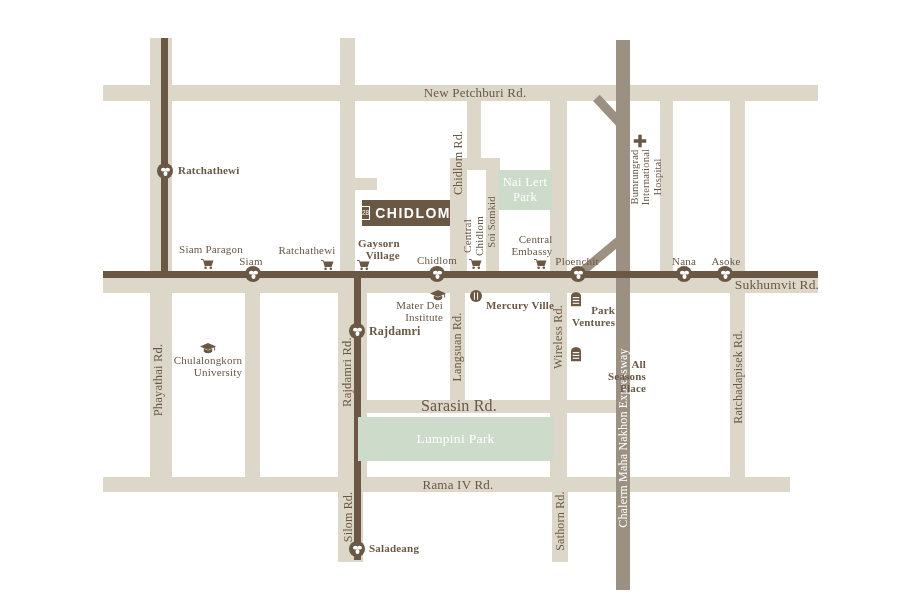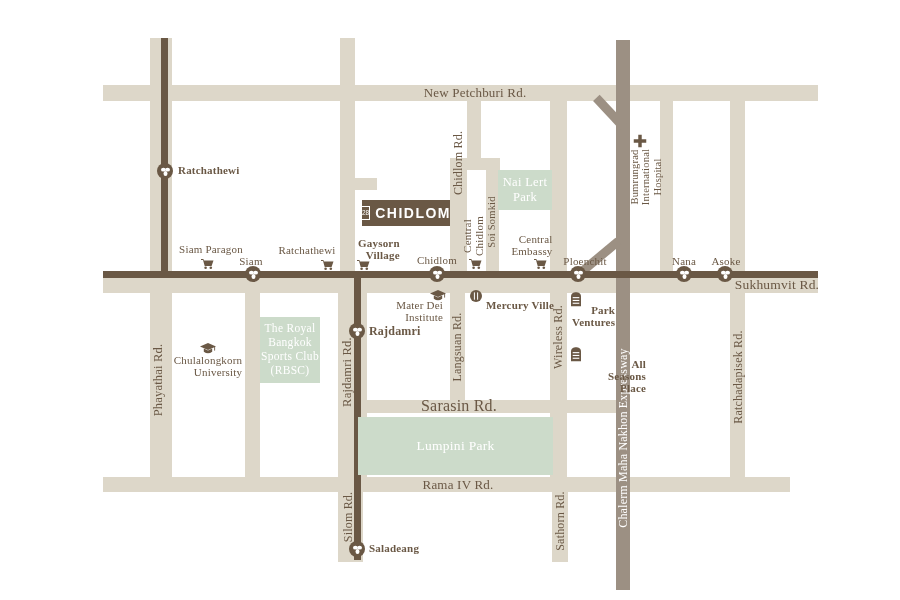--- a/index.html
+++ b/index.html
@@ -59,46 +59,42 @@
     <div class="shape road" style="left: 660px; top: 101px; width: 13px; height: 176px;"></div>
     <div class="shape road" style="left: 730px; top: 101px; width: 15px; height: 376px;"></div>
     <div class="shape exp" style="left: 616px; top: 40px; width: 14px; height: 550px;"></div>
     <div class="shape exp" style="left: 590px; top: 108px; width: 40px; height: 9px; transform: rotate(47deg);"></div>
     <div class="shape exp" style="left: 576px; top: 252px; width: 48px; height: 9px; transform: rotate(-40deg);"></div>
     <div class="shape dark" style="left: 103px; top: 271px; width: 715px; height: 7px;"></div>
     <div class="shape dark" style="left: 161px; top: 38px; width: 7px; height: 237px;"></div>
     <div class="shape dark" style="left: 354px; top: 274px; width: 7px; height: 286px;"></div>
     <div class="shape park" style="left: 498px; top: 170px; width: 54px; height: 40px; font-size: 12.5px;">Nai Lert
 Park</div>
-    <div class="shape park" style="left: 260px; top: 317px; width: 60px; height: 66px; font-size: 11.5px;">The Royal
-Bangkok
-Sports Club
-(RBSC)</div>
-    <div class="shape park" style="left: 358px; top: 417px; width: 195px; height: 58px; font-size: 13.5px;">Lumpini Park</div>
+    <div class="shape park" style="left: 358px; top: 417px; width: 195px; height: 44px; font-size: 13.5px;">Lumpini Park</div>
     <div class="lbl c" style="left: 475px; top: 93px; font-size: 13px;">New Petchburi Rd.</div>
     <div class="lbl c" style="left: 777px; top: 285px; font-size: 13.5px;">Sukhumvit Rd.</div>
     <div class="lbl c" style="left: 459px; top: 406px; font-size: 16px;">Sarasin Rd.</div>
     <div class="lbl c" style="left: 458px; top: 485px; font-size: 13px;">Rama IV Rd.</div>
     <div class="lbl rot" style="left: 159px; top: 380px; font-size: 12.5px;">Phayathai Rd.</div>
     <div class="lbl rot" style="left: 348px; top: 372px; font-size: 12.5px;">Rajdamri Rd.</div>
     <div class="lbl rot" style="left: 348px; top: 517px; font-size: 12px;">Silom Rd.</div>
     <div class="lbl rot" style="left: 458px; top: 163px; font-size: 12px;">Chidlom Rd.</div>
     <div class="lbl rot" style="left: 457px; top: 347px; font-size: 12px;">Langsuan Rd.</div>
     <div class="lbl rot" style="left: 492px; top: 222px; font-size: 10.5px;">Soi Somkid</div>
     <div class="lbl rot" style="left: 558px; top: 337px; font-size: 12px;">Wireless Rd.</div>
     <div class="lbl rot" style="left: 560px; top: 521px; font-size: 12px;">Sathorn Rd.</div>
     <div class="lbl rot" style="left: 738px; top: 377px; font-size: 12px;">Ratchadapisek Rd.</div>
     <div class="lbl rot" style="left: 623px; top: 438px; font-size: 12px; color: rgb(255, 255, 255);">Chalerm Maha Nakhon Expressway</div>
     <div class="lbl rotml" style="left: 646px; top: 177px; font-size: 10.5px;">Bumrungrad
 International
 Hospital</div>
     <div class="lbl l" style="left: 178px; top: 171px; font-size: 11px;">Ratchathewi</div>
     <div class="lbl c" style="left: 251px; top: 262px; font-size: 11px;">Siam</div>
     <div class="lbl c" style="left: 437px; top: 261px; font-size: 11px;">Chidlom</div>
-    <div class="lbl c" style="left: 577px; top: 262px; font-size: 11px; margin-left: 8px;">Ploenchit</div>
+    <div class="lbl c" style="left: 577px; top: 262px; font-size: 11px;">Ploenchit</div>
     <div class="lbl c" style="left: 684px; top: 262px; font-size: 11px;">Nana</div>
     <div class="lbl c" style="left: 726px; top: 262px; font-size: 11px;">Asoke</div>
     <div class="lbl l" style="left: 369px; top: 331px; font-size: 12px;">Rajdamri</div>
     <div class="lbl l" style="left: 369px; top: 549px; font-size: 11px;">Saladeang</div>
     <div class="lbl c" style="left: 211px; top: 250px; font-size: 11px;">Siam Paragon</div>
     <div class="lbl c" style="left: 307px; top: 251px; font-size: 11px;">Ratchathewi</div>
     <div class="lbl l" style="left: 358px; top: 250px; font-size: 11px;">Gaysorn
 Village</div>
     <div class="lbl rotml" style="left: 474px; top: 236px; font-size: 11px;">Central
 Chidlom</div>

